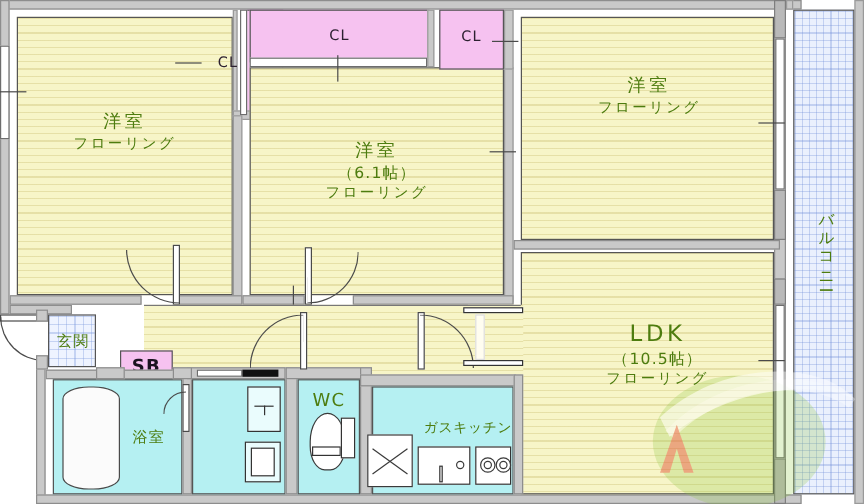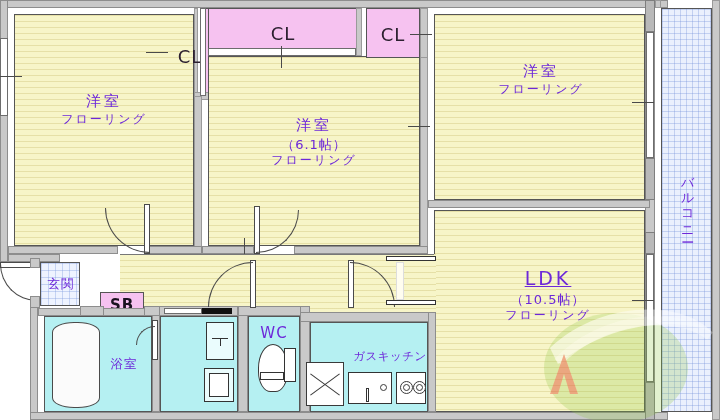--- a/index.html
+++ b/index.html
@@ -53,32 +53,32 @@
   .wall{background:#c9c9c9;border:1px solid #8d8d8d;}
   .wall-thin{background:#c9c9c9;border:1px solid #9a9a9a;}
   .wall-dark{background:#b9b9b9;border:1px solid #7e7e7e;}
 
   
   .sash{background:#ffffff;border:1px solid #6d6d6d;}
 
   
   .lbl{
     position:absolute;
-    color:#6d28d9;
+    color:#4d7c0f;
     text-align:center;
     line-height:1.32;
     white-space:nowrap;
     letter-spacing:.5px;
     pointer-events:none;
   }
   .lbl .big{font-size:15px;letter-spacing:3px;}
   .lbl .mid{font-size:13px;letter-spacing:1px;}
   .lbl .sml{font-size:12px;letter-spacing:2px;}
-  .lbl-cl{font-size:18px;color:#2c2030;letter-spacing:1px;}
-  .lbl-ldk{font-size:19px;letter-spacing:3px;text-decoration:underline;}
+  .lbl-cl{font-size:12px;color:#2c2030;letter-spacing:1px;}
+  .lbl-ldk{font-size:19px;letter-spacing:3px;}
   .lbl-wc{font-size:15px;letter-spacing:1px;}
   .lbl-jp{font-size:12.5px;letter-spacing:1px;}
   .lbl-sm{font-size:11px;letter-spacing:.5px;line-height:1.15;}
   .lbl-sb{font-size:15px;font-weight:bold;letter-spacing:1px;color:#1a1320;}
   .vert{
     writing-mode:vertical-rl;
     text-orientation:upright;
     font-size:13px;letter-spacing:2px;
   }
 

